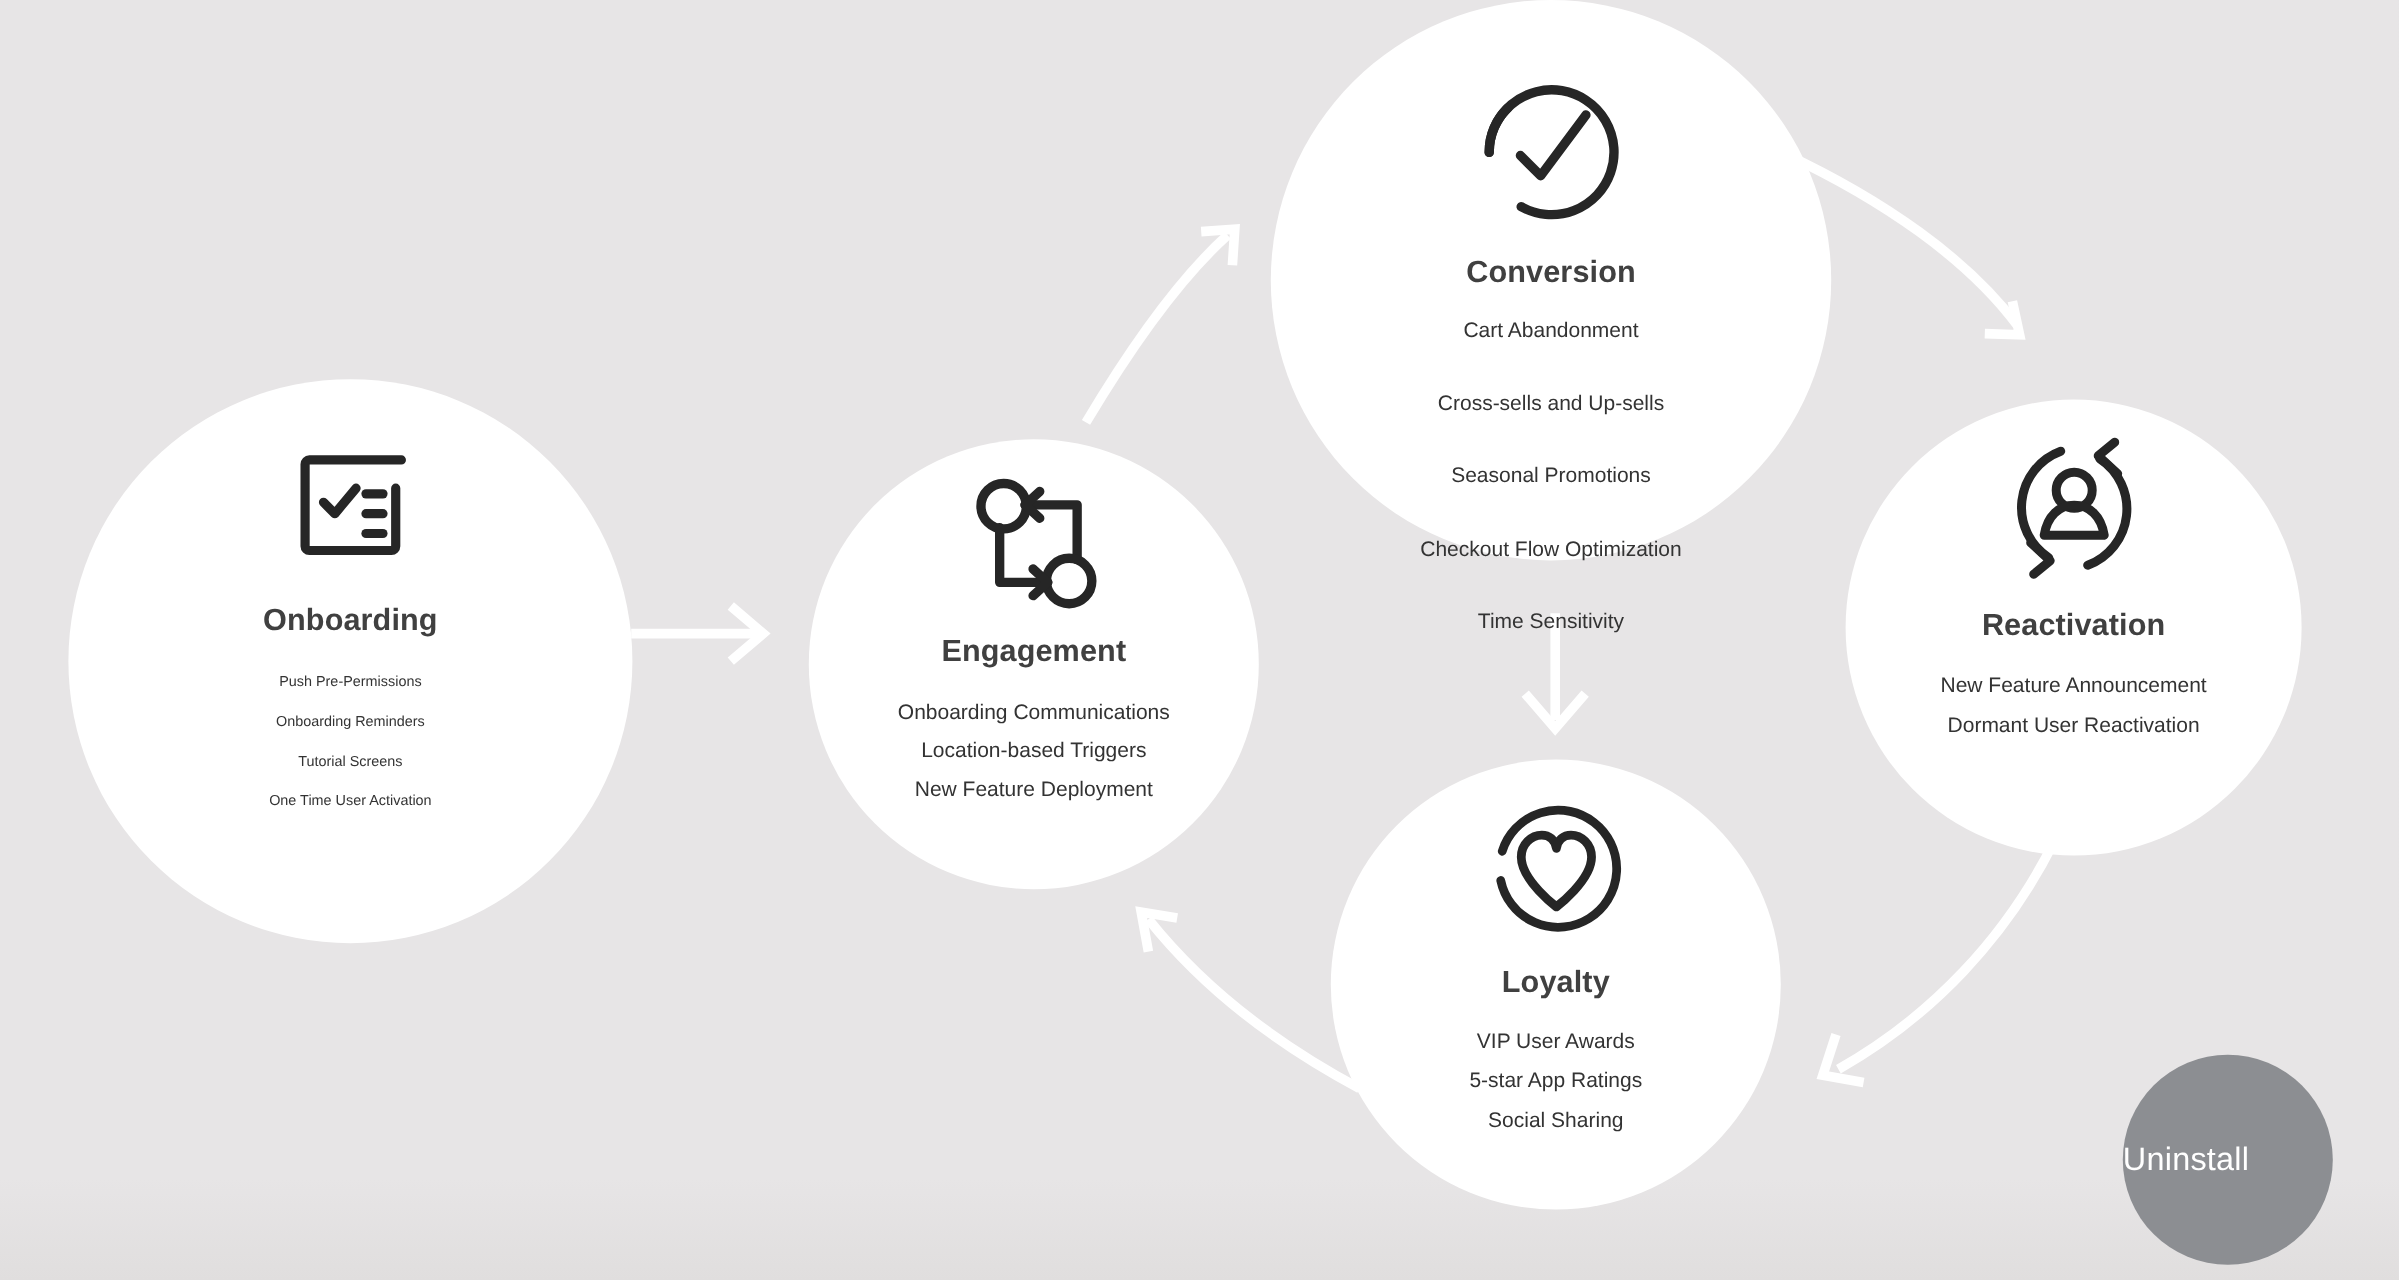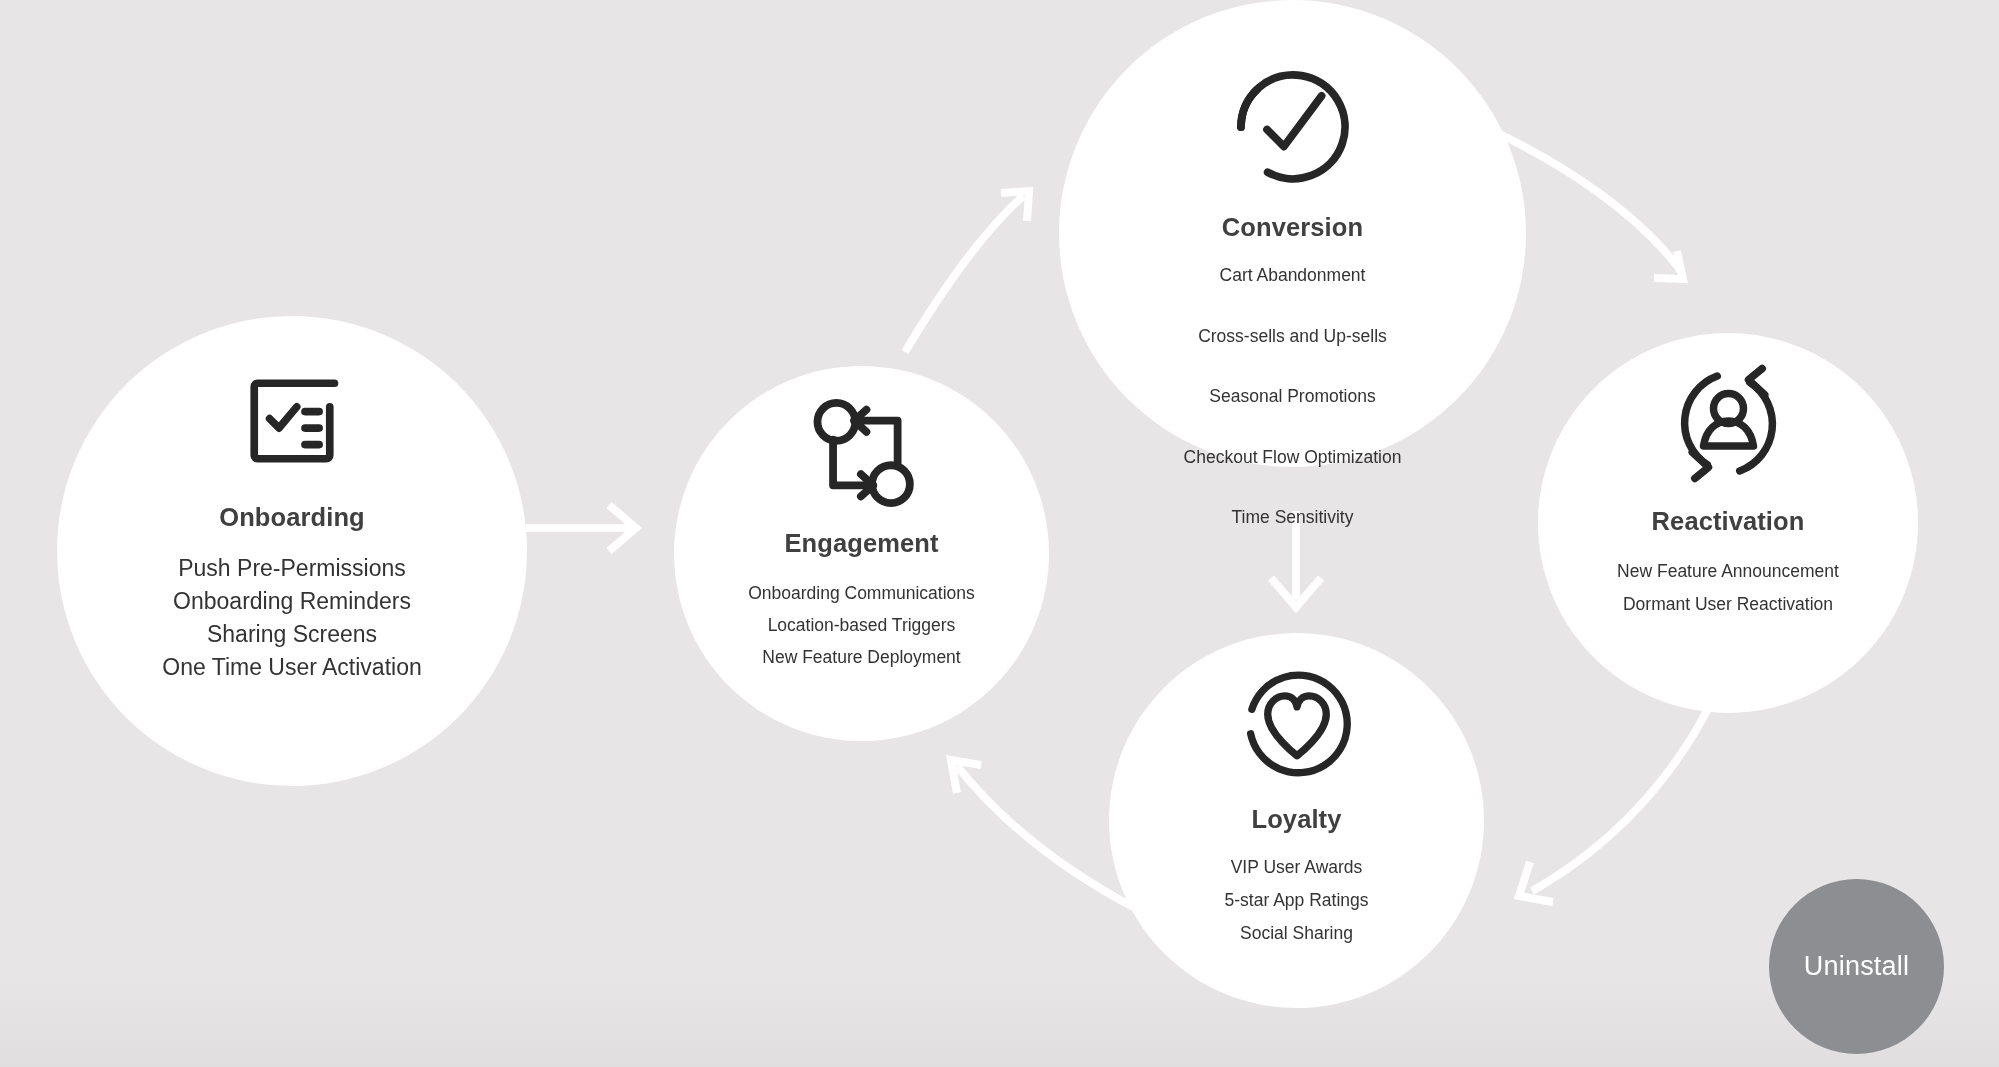--- a/index.html
+++ b/index.html
@@ -68,21 +68,21 @@
   }
 
   
   #stage-onboarding {
     left: 57px; top: 316px;
     width: 470px; height: 470px;
   }
   #stage-onboarding .stage-icon { margin-top: 46px; }
   #stage-onboarding .stage-title { font-size: 25.5px; margin-top: 23px; }
   #stage-onboarding .stage-items { margin-top: 20px; }
-  #stage-onboarding .stage-item { font-size: 23px; line-height: 33px; }
+  #stage-onboarding .stage-item { font-size: 12px; line-height: 33px; }
 
   #stage-engagement {
     left: 674px; top: 366px;
     width: 375px; height: 375px;
   }
   #stage-engagement .stage-icon { margin-top: 31px; }
   #stage-engagement .stage-title { font-size: 25.5px; margin-top: 20px; }
   #stage-engagement .stage-items { margin-top: 19px; }
   #stage-engagement .stage-item { font-size: 17.5px; line-height: 32px; }
 
@@ -116,21 +116,20 @@
   
   #uninstall-button {
     position: absolute;
     left: 1769px; top: 879px;
     width: 175px; height: 175px;
     border-radius: 50%;
     background: #8c8e92;
     z-index: 3;
     display: flex;
     align-items: center;
-    justify-content: center;
     cursor: pointer;
   }
   #uninstall-button .uninstall-label {
     color: #ffffff;
     font-size: 27px;
     letter-spacing: 0.2px;
   }
 </style>
 </head>
 <body>
@@ -182,21 +181,21 @@
           <line x1="61" y1="42" x2="73" y2="42"></line>
           <line x1="61" y1="56" x2="73" y2="56"></line>
           <line x1="61" y1="70" x2="73" y2="70"></line>
         </g>
       </svg>
     </span>
     <span class="stage-title">Onboarding</span>
     <div class="stage-items">
       <span class="stage-item">Push Pre-Permissions</span>
       <span class="stage-item">Onboarding Reminders</span>
-      <span class="stage-item">Sharing Screens</span>
+      <span class="stage-item">Tutorial Screens</span>
       <span class="stage-item">One Time User Activation</span>
     </div>
   </div>
 
   <div class="stage" id="stage-engagement">
     <span class="stage-icon">
       <svg width="118" height="112" viewBox="0 0 106 100">
         <g fill="none" stroke="#262626" stroke-width="7" stroke-linecap="round" stroke-linejoin="round">
           <path d="M 27,38 L 27,79 L 63,79"></path>
           <path d="M 46,21 L 85,21 L 85,62"></path>

